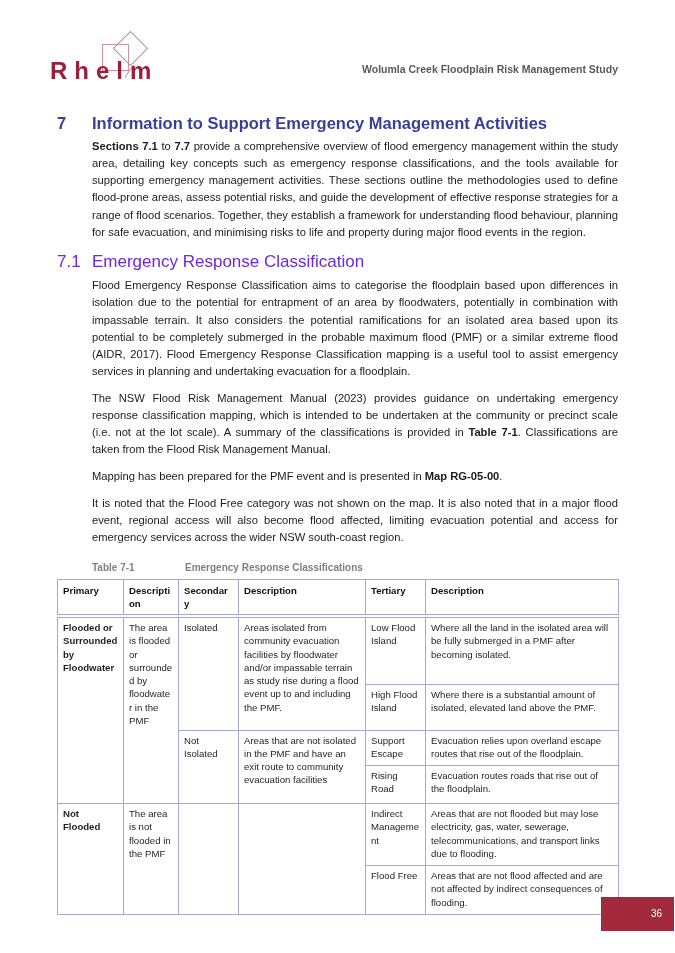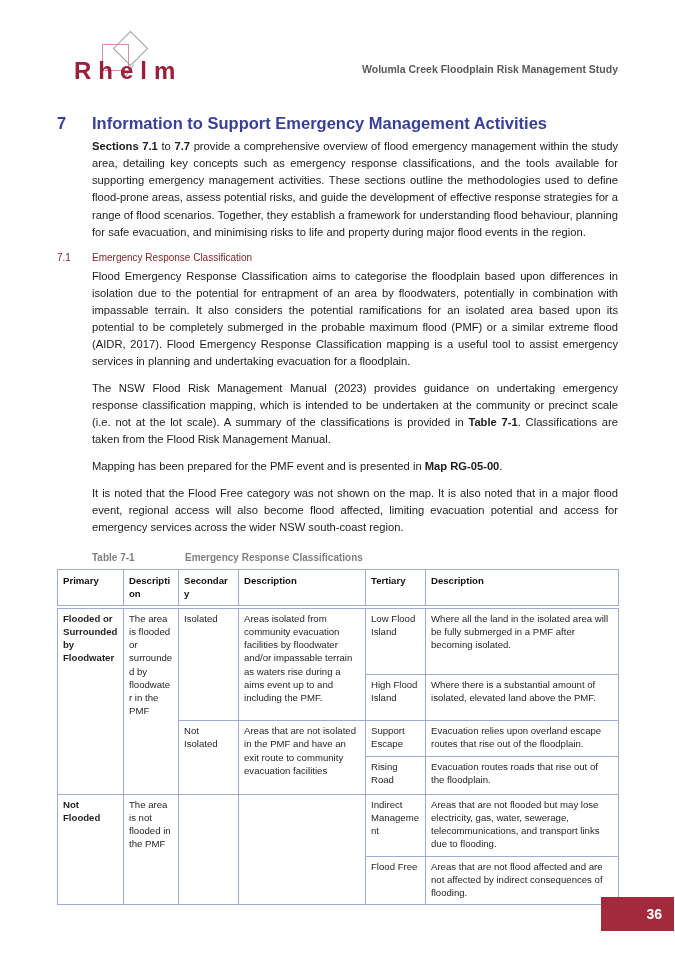--- a/index.html
+++ b/index.html
@@ -15,21 +15,21 @@
   }
 
   
   .header {
     display: flex; justify-content: space-between; align-items: flex-end;
     padding: 33px 57px 0 50px;
     height: 95px;
   }
   .logo { position: relative; width: 130px; height: 62px; }
   .logo-letters {
-    position: absolute; left: 24px; top: 24px; z-index: 2;
+    position: absolute; left: 0; top: 24px; z-index: 2;
     font-size: 24px; font-weight: bold; color: #9B1F3A;
     letter-spacing: 7px; white-space: nowrap;
   }
   .logo-square {
     position: absolute; left: 52px; top: 11px; z-index: 1;
     width: 27px; height: 27px;
     border: 1.3px solid #d4929e;
   }
   .logo-diamond {
     position: absolute; left: 68px; top: 3px; z-index: 1;
@@ -49,21 +49,21 @@
   
   .content { padding: 0 57px; }
   .h1 {
     display: flex; margin-top: 18px;
     color: #373F99; font-size: 16.5px; font-weight: bold;
     line-height: 1.3;
   }
   .h1 .num { width: 35px; flex: 0 0 35px; }
   .h2 {
     display: flex; margin-top: 9px;
-    color: #7f1d1d; font-size: 10px; font-weight: normal;
+    color: #6d28d9; font-size: 17px; font-weight: normal;
     line-height: 1.35;
   }
   .h2 .num { width: 35px; flex: 0 0 35px; }
   .para {
     margin: 4px 0 10px 35px;
     font-size: 11.2px; line-height: 1.52; text-align: justify;
     color: #1c1c1c;
   }
   .para.gap { }
 
@@ -98,21 +98,21 @@
   tr.r3 > td { height: 34px; }
   tr.r4 > td { height: 38px; }
   tr.r5 > td { height: 56px; margin-top: 44px; }
   tr.r6 > td { height: 40px; }
 
   
   .footer-box {
     position: absolute; right: 1px; top: 897px;
     width: 73px; height: 34px;
     background: #A3293C;
-    color: #ffffff; font-size: 14px; font-weight: bold;
+    color: #ffffff; font-size: 10px; font-weight: normal;
     text-align: right; line-height: 34px;
     padding-right: 12px;
   }
 </style>
 </head>
 <body>
 
 <div class="page">
 
   <div class="header">
@@ -166,21 +166,21 @@
           <th>Description</th>
           <th>Tertiary</th>
           <th>Description</th>
         </tr>
       </thead>
       <tbody>
         <tr class="r1">
           <td class="bold" rowspan="4">Flooded or Surrounded by Floodwater</td>
           <td rowspan="4">The area is flooded or surrounded by floodwater in the PMF</td>
           <td rowspan="2">Isolated</td>
-          <td rowspan="2">Areas isolated from community evacuation facilities by floodwater and/or impassable terrain as waters rise during a aims event up to and including the PMF.</td>
+          <td rowspan="2">Areas isolated from community evacuation facilities by floodwater and/or impassable terrain as study rise during a flood event up to and including the PMF.</td>
           <td>Low Flood Island</td>
           <td>Where all the land in the isolated area will be fully submerged in a PMF after becoming isolated.</td>
         </tr>
         <tr class="r2">
           <td>High Flood Island</td>
           <td>Where there is a substantial amount of isolated, elevated land above the PMF.</td>
         </tr>
         <tr class="r3">
           <td rowspan="2">Not Isolated</td>
           <td rowspan="2">Areas that are not isolated in the PMF and have an exit route to community evacuation facilities</td>

